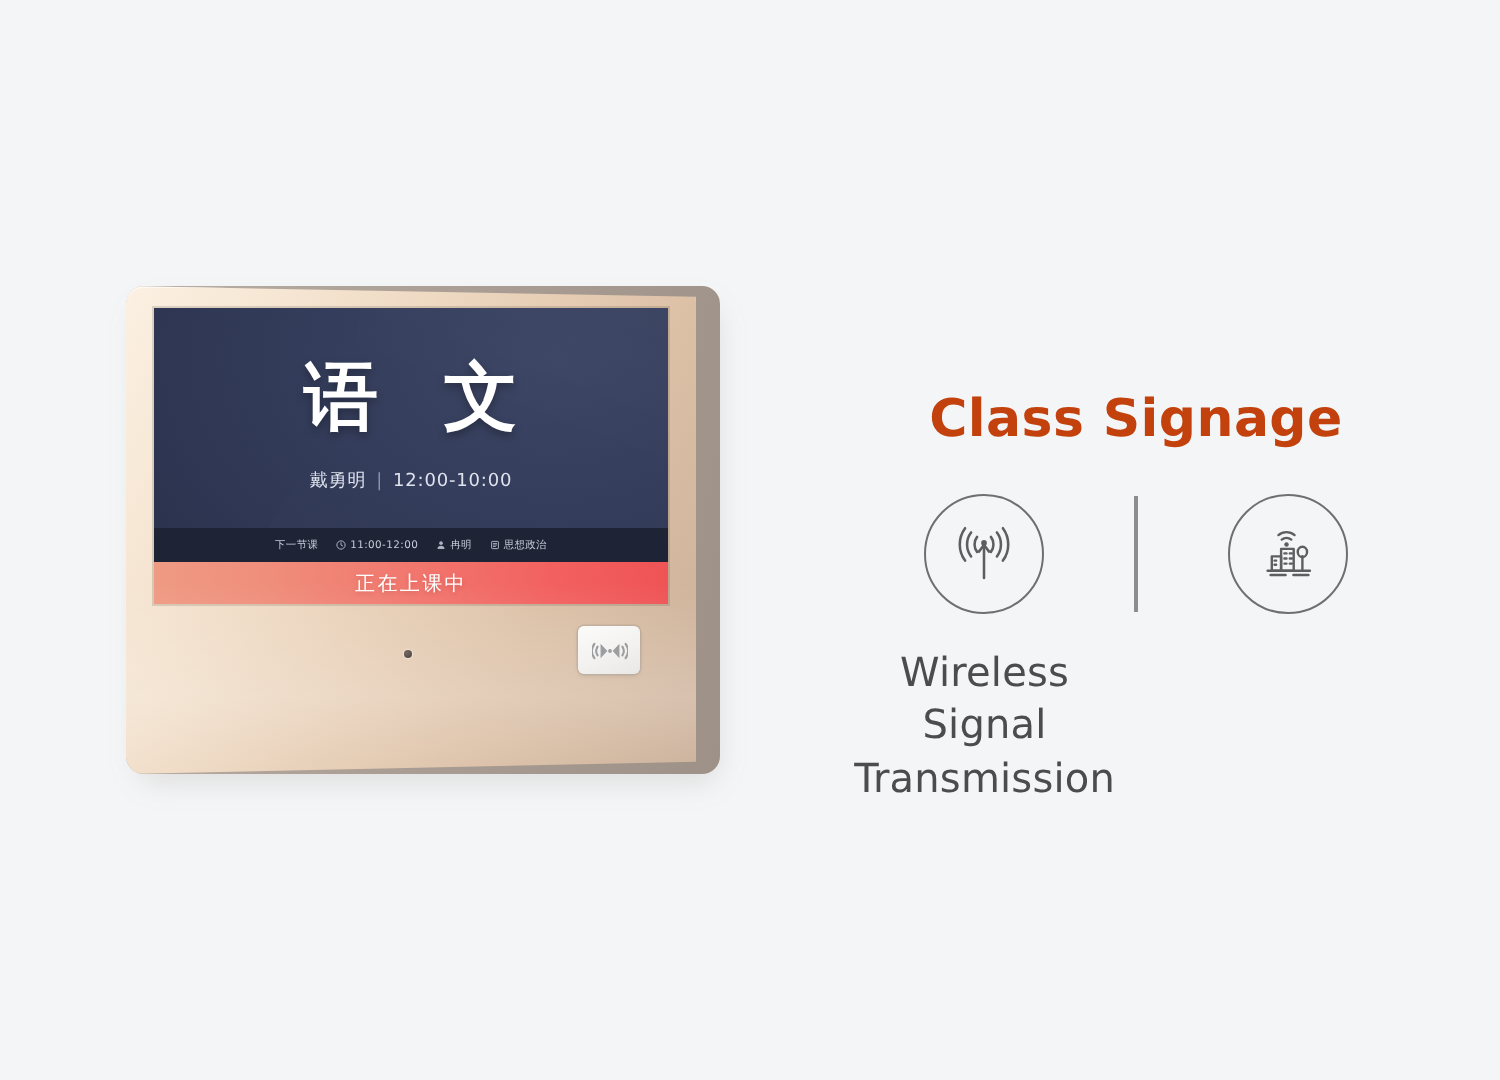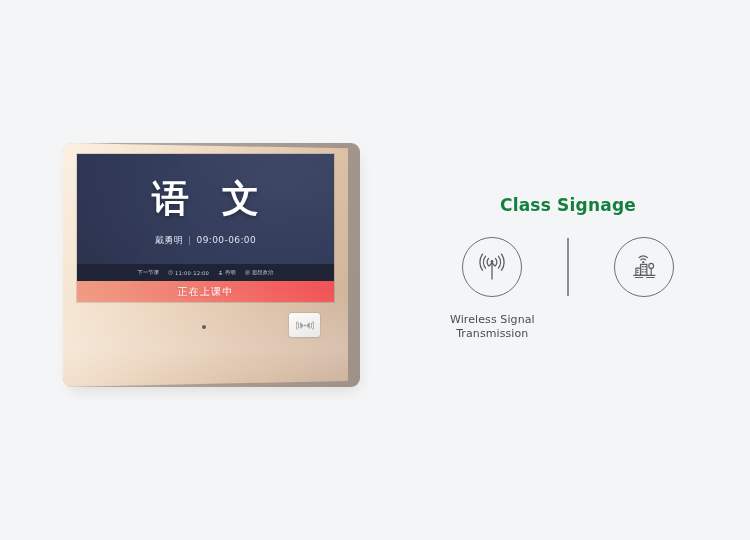--- a/index.html
+++ b/index.html
@@ -247,22 +247,22 @@
   
   #info-panel {
     position: absolute;
     left: 408px;
     top: 196px;
     width: 320px;
   }
 
   .panel-title {
     text-align: center;
-    color: #15803d;
-    font-size: 17px;
+    color: #c2410c;
+    font-size: 26px;
     font-weight: 700;
     letter-spacing: 0.2px;
     font-family: "DejaVu Sans", sans-serif;
     margin: 0 0 22px 0;
     line-height: 1.1;
   }
 
   .feature-row {
     display: flex;
     align-items: flex-start;
@@ -285,21 +285,21 @@
     align-items: center;
     justify-content: center;
     box-sizing: border-box;
   }
   .feature-circle svg { display: block; }
 
   .feature-label {
     margin-top: 16px;
     text-align: center;
     color: #4a4c4f;
-    font-size: 11px;
+    font-size: 20px;
     line-height: 1.33;
     letter-spacing: 0.1px;
     font-family: "DejaVu Sans", sans-serif;
     white-space: pre-line;
   }
 
   .v-divider {
     width: 1.4px;
     height: 58px;
     background: #8b8d90;
@@ -322,21 +322,21 @@
       <div class="screen">
 
         <div class="screen-main">
           <div class="swoosh-a"></div>
           <div class="swoosh-b"></div>
           <div class="swoosh-c"></div>
 
           <div class="subject-title">语 文</div>
 
           <div class="subject-meta">
-            <span>戴勇明</span><span class="sep">|</span><span>09:00-06:00</span>
+            <span>戴勇明</span><span class="sep">|</span><span>12:00-10:00</span>
           </div>
         </div>
 
         <div class="next-strip">
           <span class="next-item">
             <span>下一节课</span>
           </span>
 
           <span class="next-item">
             <span class="mini-ico">

